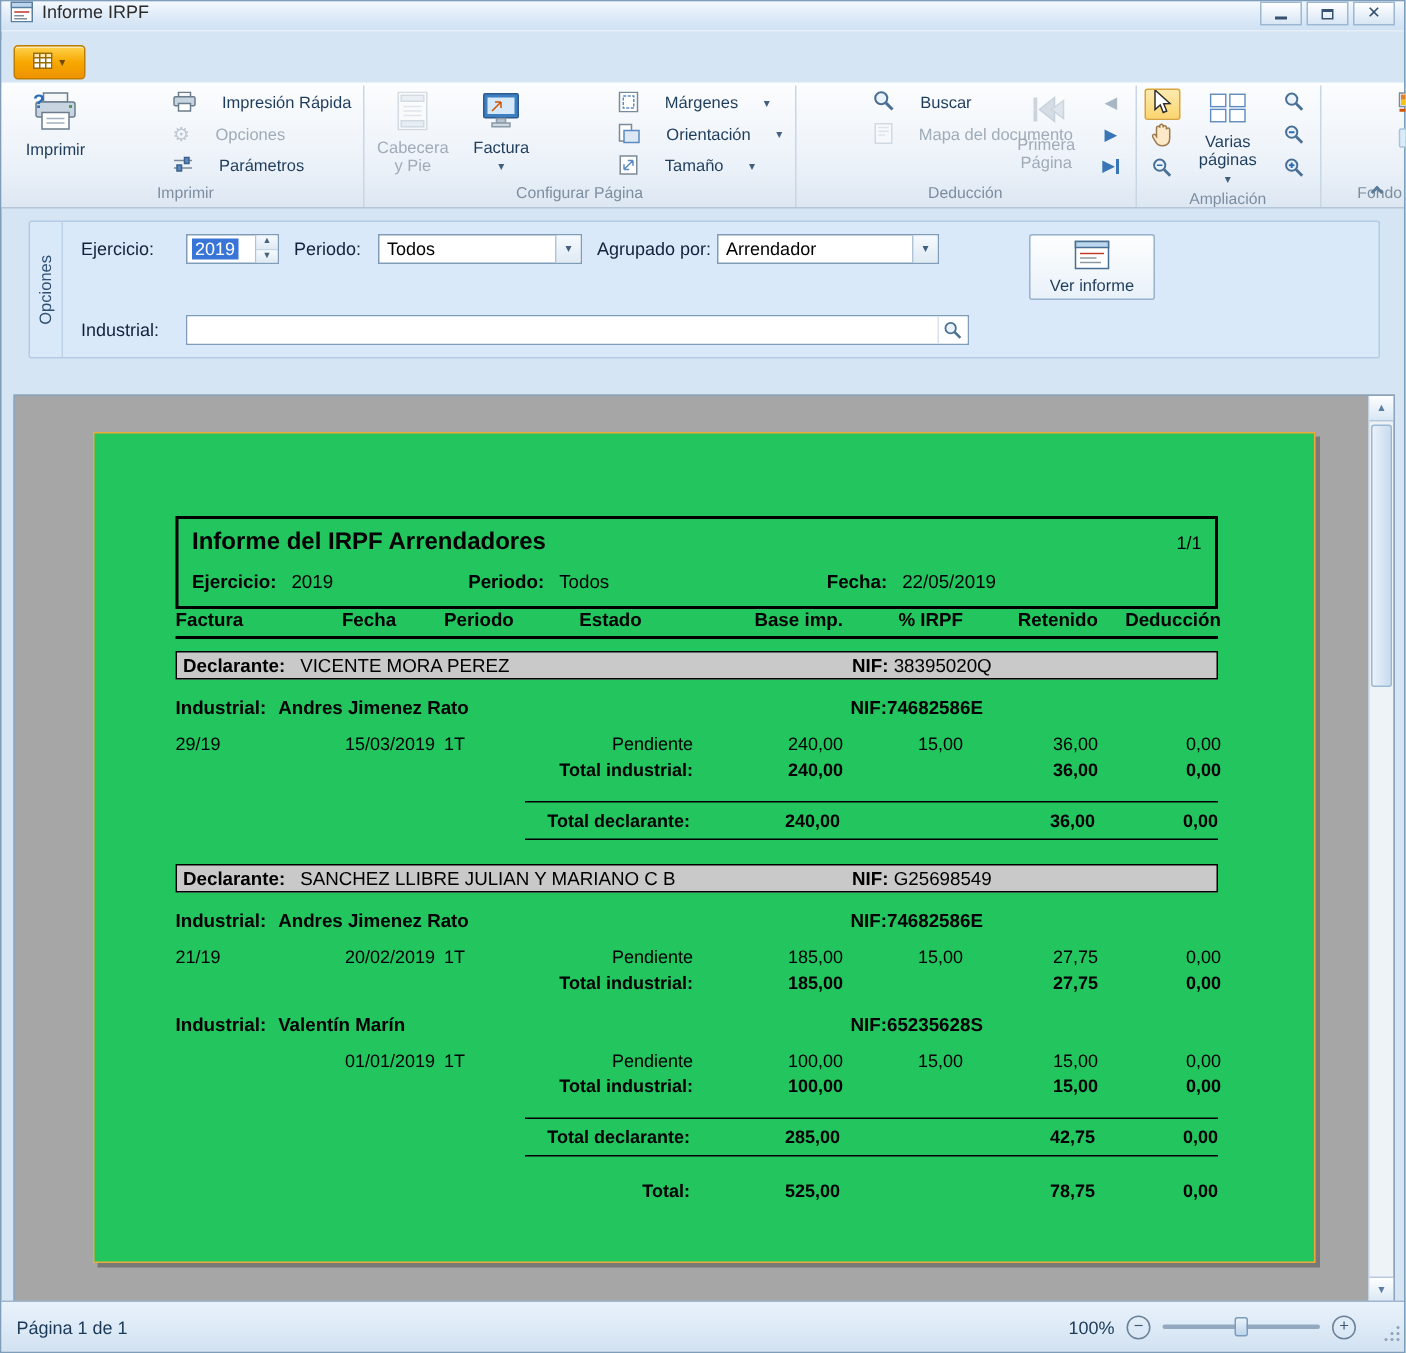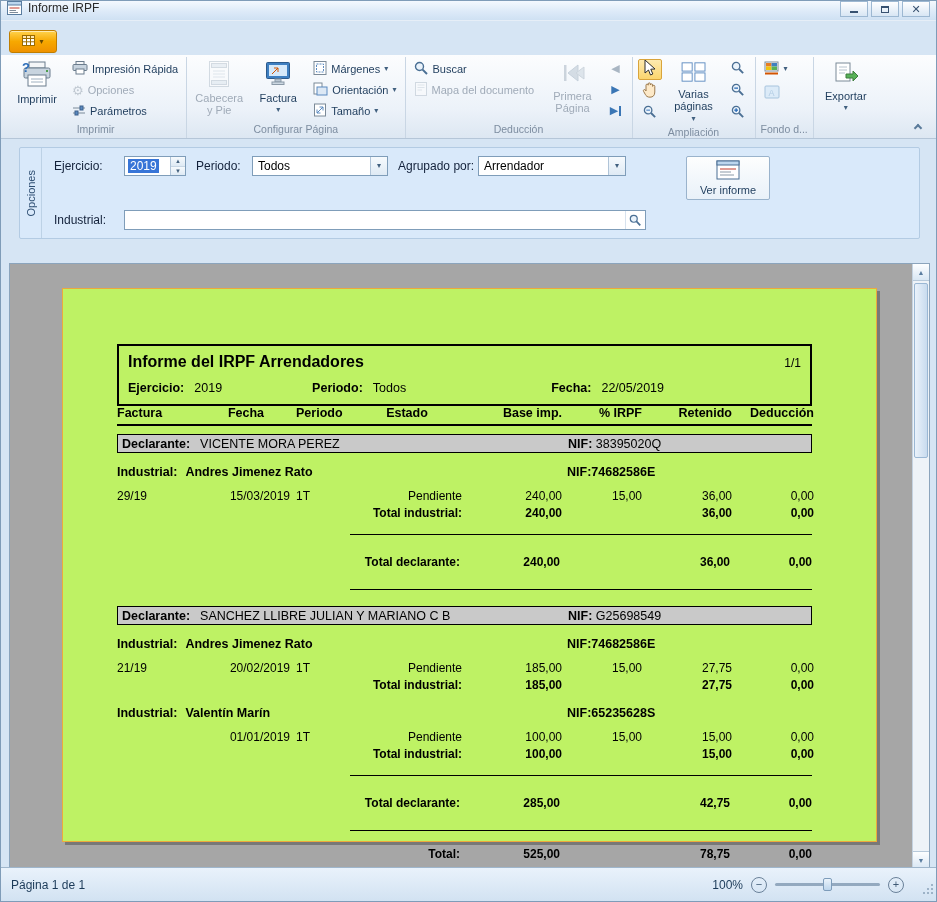--- a/index.html
+++ b/index.html
@@ -27,21 +27,21 @@
 
   
   .ribbon { position:absolute; top:54px; left:0; right:0; height:84px; display:flex; padding:2px 2px 0 4px;
     background:linear-gradient(#fcfdfe,#ecf2f9 65%,#dde7f2); border-bottom:1px solid #b5c6d8; }
   .rgroup { display:flex; flex-direction:column; border-right:1px solid #c9d6e4; padding:0 5px; }
   .rgroup-content { flex:1; display:flex; align-items:flex-start; gap:5px; padding-top:2px; }
   .rgroup-label { height:16px; line-height:15px; text-align:center; font-size:10.5px; color:#7d8da0; white-space:nowrap; overflow:hidden; }
   .big-btn { width:54px; display:flex; flex-direction:column; align-items:center; gap:2px; padding:2px 1px;
     border-radius:3px; font-size:11px; text-align:center; line-height:1.15; color:#1e3c5c; cursor:default; }
   .small-col { display:flex; flex-direction:column; gap:1px; }
-  .small-btn { display:flex; align-items:center; gap:4px; height:20px; padding:0 3px; font-size:11px; white-space:nowrap; color:#1e3c5c; }
+  .small-btn { display:flex; align-items:center; gap:17px; height:20px; padding:0 3px; font-size:11px; white-space:nowrap; color:#1e3c5c;margin-left:43px; }
   .disabled { color:#a0abb8; }
   .disabled svg, .disabled .uicon { opacity:.55; }
   .caret { font-size:8px; color:#41607f; line-height:1; }
   .arrow-col { display:flex; flex-direction:column; gap:2px; }
   .nav-arrow { width:22px; height:19px; display:flex; align-items:center; justify-content:center; font-size:11px; }
   .nav-on { color:#3a76b5; }
   .nav-off { color:#a9b6c3; }
   .vbar { width:2px; height:10px; background:currentColor; margin-left:1px; }
   .tool-btn { width:24px; height:21px; display:flex; align-items:center; justify-content:center; border:1px solid transparent; }
   .tool-btn.active { background:linear-gradient(#fdeab0,#fbd56e); border:1px solid #d9a43b; border-radius:2px; }
@@ -71,21 +71,21 @@
   .search-field { display:flex; width:522px; height:20px; border:1px solid #7f9db9; background:#fff; margin-left:4px; }
   .search-field input { flex:1; border:none; outline:none; padding:0 4px; font:12px "Liberation Sans","DejaVu Sans",sans-serif; }
   .mag-btn { width:20px; display:flex; align-items:center; justify-content:center; border-left:1px solid #d7e2ee; background:#fff; }
   .ver-informe { position:absolute; left:666px; top:8px; width:84px; height:44px; border:1px solid #9ab3cc; border-radius:2px;
     background:linear-gradient(#fdfefe,#e9f1f9); display:flex; flex-direction:column; align-items:center; justify-content:center;
     gap:2px; font-size:11px; color:#1e3c5c; }
 
   
   .preview { position:absolute; left:8px; top:262px; width:921px; height:606px; background:#a6a6a6;
     border:1px solid #8ba4bc; overflow:hidden; }
-  .page { position:absolute; left:52px; top:24px; width:815px; height:554px; background:#bef264;
+  .page { position:absolute; left:52px; top:24px; width:815px; height:554px; background:#22c55e;
     border:1px solid #eda93c; box-shadow:3px 3px 0 #787878; padding:55px 64px 0 54px; color:#000; }
 
   .rpt-headbox { border:2px solid #000; padding:7px 9px 9px; }
   .rpt-titlerow { display:flex; align-items:baseline; }
   .rpt-title { font-size:16px; font-weight:bold; }
   .rpt-pagenum { margin-left:auto; font-size:12px; }
   .rpt-meta { display:flex; align-items:baseline; margin-top:10px; font-size:12.5px; }
   .rpt-meta .mv { margin-left:10px; }
   .rpt-meta .m2 { margin-left:90px; }
   .rpt-meta .m3 { margin-left:145px; }
@@ -102,21 +102,21 @@
   .band-nif { position:absolute; left:450px; }
   .ind-line { position:relative; display:flex; margin-top:12px; font-weight:bold; font-size:12.5px; }
   .ind-line .name { margin-left:8px; }
   .ind-nif { position:absolute; left:450px;text-align:right; }
 
   .rrow { font-size:12px; margin-top:10px; }
   .trow { font-size:12px; font-weight:bold; margin-top:3px; }
   .tdecl { display:flex; margin-top:14px; }
   .tdecl-spacer { width:235px; }
   .tdecl-box { flex:1; display:grid; grid-template-columns:110px 100px 80px 90px 82px;
-    border-top:1px solid #000; border-bottom:1px solid #000; padding:20px 0; font-weight:bold; font-size:12px; }
+    border-top:1px solid #000; border-bottom:1px solid #000; padding:5px 0; font-weight:bold; font-size:12px; }
   .tfinal { display:flex; margin-top:12px; }
   .tfinal-box { flex:1; display:grid; grid-template-columns:110px 100px 80px 90px 82px; padding:4px 0; font-weight:bold; font-size:12px; }
 
   
   .vscroll { position:absolute; right:0; top:0; bottom:0; width:17px; background:#eef3f8; border-left:1px solid #c4d2e0; }
   .vs-btn { position:absolute; left:0; width:16px; height:17px; display:flex; align-items:center; justify-content:center;
     background:linear-gradient(#fdfeff,#d9e7f4); color:#5a7da0; font-size:7px; }
   .vs-up { top:0; border-bottom:1px solid #b7c9da; }
   .vs-down { bottom:0; border-top:1px solid #b7c9da; }
   .vs-thumb { position:absolute; left:1px; top:19px; width:14px; height:175px; border:1px solid #9ab7d4; border-radius:2px;

